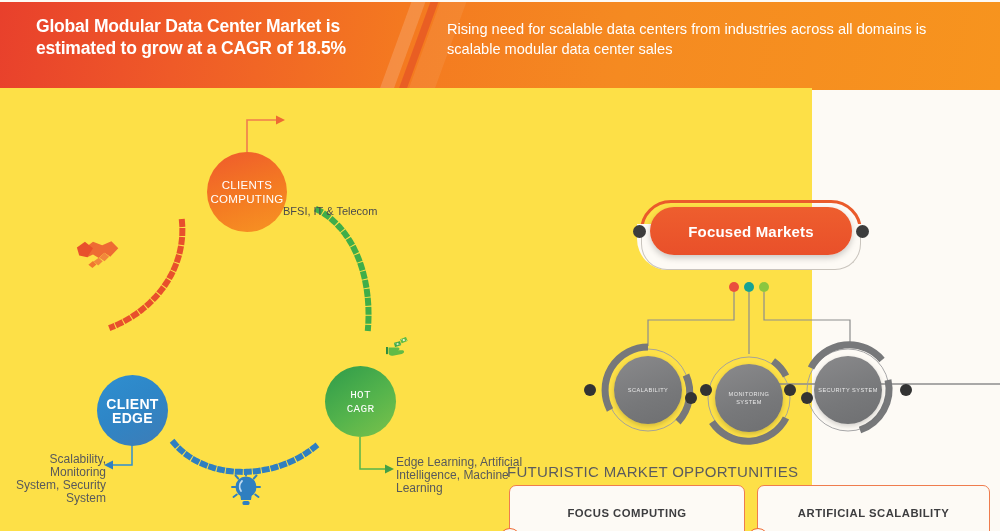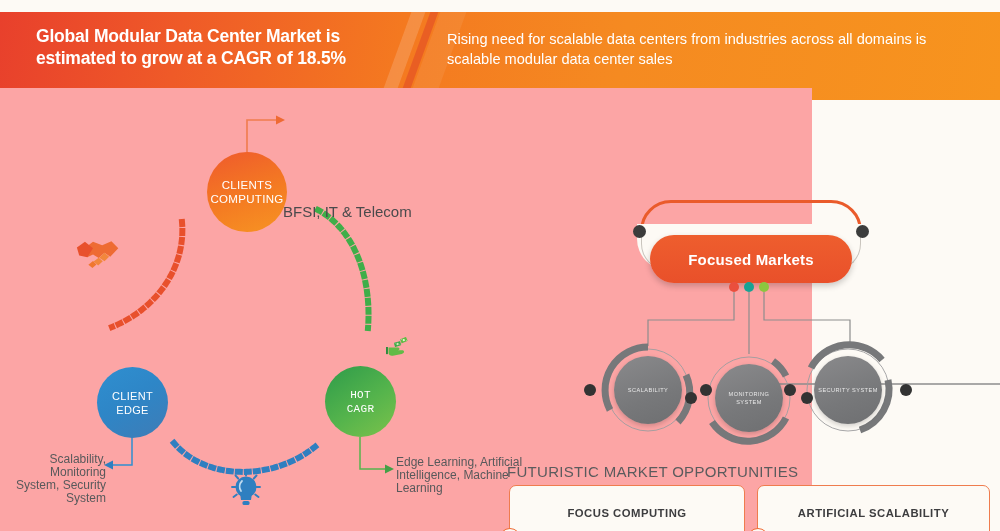--- a/index.html
+++ b/index.html
@@ -7,21 +7,21 @@
     width:1000px;height:531px;
     background:#fdfaf5;
     font-family:"Liberation Sans", sans-serif;
     overflow:hidden;
     position:relative;
   }
   .root{position:relative;width:1000px;height:531px;overflow:hidden;}
 
   
   .header{
-    position:absolute;left:0;top:12px;width:1000px;height:88px;
+    position:absolute;left:0;top:2px;width:1000px;height:88px;
     background:linear-gradient(100deg,#e8402c 0%,#ef5a28 18%,#f47920 40%,#f58a21 62%,#f7941e 100%);
     overflow:hidden;
   }
   .hdr-slash{
     position:absolute;top:-20px;height:130px;width:40px;
     background:rgba(255,255,255,0.10);
     transform:skewX(-20deg);
   }
   .hdr-slash.a{left:395px;width:14px;background:rgba(255,255,255,0.16);}
   .hdr-slash.b{left:414px;width:8px;background:rgba(220,60,40,0.45);}
@@ -30,50 +30,51 @@
     position:absolute;left:36px;top:13px;width:360px;
     color:#ffffff;font-weight:bold;font-size:17.5px;line-height:22px;
     letter-spacing:-0.2px;
   }
   .hdr-right{
     position:absolute;left:447px;top:17px;width:520px;
     color:#ffffff;font-size:14.6px;line-height:20px;font-weight:normal;
   }
 
   
-  .canvas{position:absolute;left:0;top:88px;width:812px;height:443px;background:#fca5a5;}
+  .canvas{position:absolute;left:0;top:88px;width:812px;height:443px;background:#fde047;}
   .svg-layer{position:absolute;left:0;top:0;width:1000px;height:443px;}
 
   
   .bubble{
     position:absolute;border-radius:50%;
     display:flex;align-items:center;justify-content:center;
     text-align:center;color:#fff;font-size:11.5px;line-height:14px;
     letter-spacing:0.3px;
   }
   .bubble .lbl{padding:0 6px;}
   .bub-clients{
     left:207px;top:64px;width:80px;height:80px;
     background:linear-gradient(160deg,#ef5a2c 0%,#f47b22 55%,#f79423 100%);
   }
   .bub-focus{
-    left:97px;top:279px;width:71px;height:71px;
+    left:97px;top:287px;width:71px;height:71px;
     background:linear-gradient(150deg,#2f8fd0 0%,#2e86c7 45%,#3e7cb6 100%);
-    font-size:11px;
+    font-size:14px;
+    font-weight:bold;
   }
   .bub-hot{
     left:325px;top:278px;width:71px;height:71px;
     background:linear-gradient(145deg,#2e9b4a 0%,#55b44c 55%,#7cc24b 100%);
     font-size:11px;
     font-family:Liberation Mono, monospace;
   }
 
   
   .side-note{position:absolute;color:#58595b;font-size:12px;line-height:13px;}
-  .note-bfsi{left:283px;top:117px;color:#4a4a4c;font-size:15px;}
+  .note-bfsi{left:283px;top:117px;color:#4a4a4c;font-size:11px;}
   .note-scal{left:14px;top:365px;width:92px;text-align:right;}
   .note-edge{left:396px;top:368px;width:140px;}
 
   
   .fm-wrap{position:absolute;left:640px;top:112px;width:222px;height:80px;}
   .fm-outer{
     position:absolute;left:0;top:0;width:222px;height:62px;
     border-radius:31px;border:3.5px solid #ea5b2b;background:transparent;
     box-sizing:border-box;
   }
@@ -85,21 +86,21 @@
     position:absolute;left:1px;top:26px;width:220px;height:44px;
     border:1px solid #c9c4bd;border-top:none;border-radius:0 0 26px 26px;
     box-sizing:border-box;
   }
   .fm-pill{
     position:absolute;left:10px;top:7px;width:202px;height:48px;
     background:linear-gradient(180deg,#ee5e2e 0%,#e9502a 100%);
     border-radius:24px;
     box-shadow:0 3px 6px rgba(0,0,0,0.20);
     display:flex;align-items:center;justify-content:center;
-    color:#fff;font-size:15px;font-weight:bold;letter-spacing:0.2px;margin-top:28px;
+    color:#fff;font-size:15px;font-weight:bold;letter-spacing:0.2px;
   }
   .dot-dark{position:absolute;width:13px;height:13px;border-radius:50%;background:#3c3c3c;}
 
   
   .tdot{position:absolute;width:10px;height:10px;border-radius:50%;top:194px;}
   .tdot.r{left:729px;background:#ea4f3d;}
   .tdot.t{left:744px;background:#16a394;}
   .tdot.g{left:759px;background:#8cc63f;}
 
   

